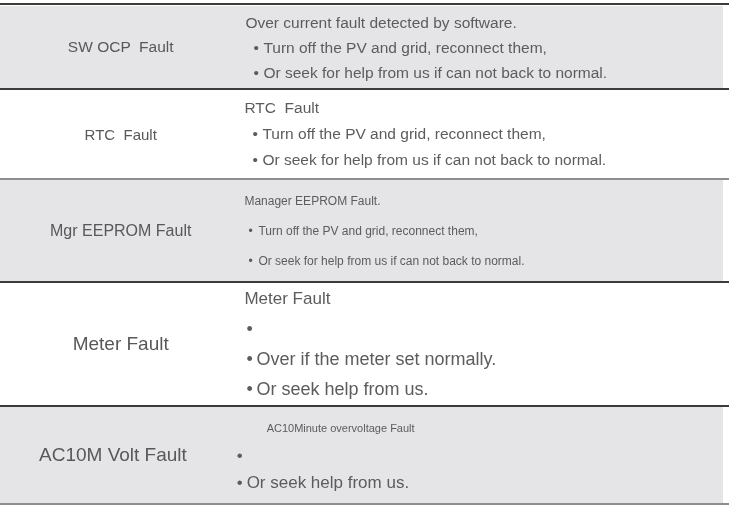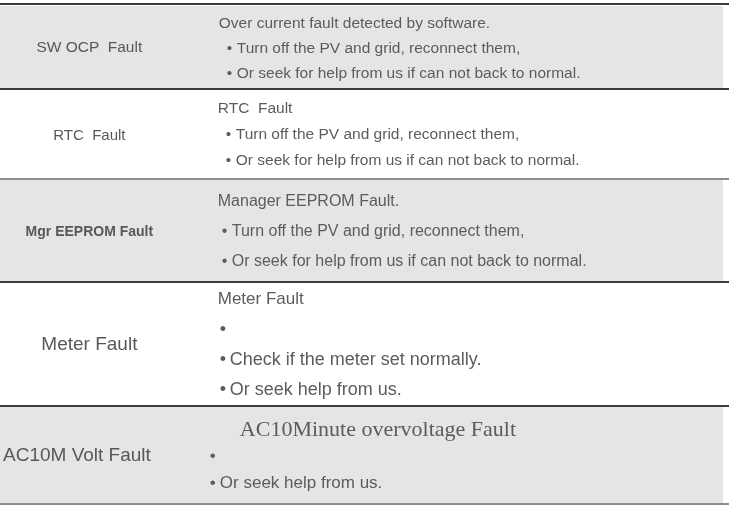--- a/index.html
+++ b/index.html
@@ -54,20 +54,21 @@
   .cell-name {
     position: relative;
     z-index: 2;
     display: flex;
     align-items: center;
     justify-content: center;
     box-sizing: border-box;
     text-align: center;
     white-space: pre;
     color: #58585a;
+    margin-left: 36px;
   }
   .cell-desc {
     position: relative;
     z-index: 2;
     box-sizing: border-box;
     display: flex;
     flex-direction: column;
     justify-content: center;
     color: #5c5c5e;
     margin-left: 28px;
@@ -95,37 +96,37 @@
   #row-1 .bullet-line { margin-left: 8px; }
 
   
   #row-2 { top: 90px; height: 88px; }
   #row-2 .cell-name { width: 186px; font-size: 15px; }
   #row-2 .cell-desc { width: 543px; padding-left: 11px; font-size: 15.5px; line-height: 26px; }
   #row-2 .bullet-line { margin-left: 8px; }
 
   
   #row-3 { top: 180px; height: 101px; }
-  #row-3 .cell-name { width: 186px; font-size: 14px; font-weight: bold; }
-  #row-3 .cell-desc { width: 543px; padding-left: 11px; font-size: 16px; line-height: 30px; justify-content: center; }
+  #row-3 .cell-name { width: 186px; font-size: 16px; }
+  #row-3 .cell-desc { width: 543px; padding-left: 11px; font-size: 12px; line-height: 30px; justify-content: center; }
   #row-3 .bullet-line { margin-left: 4px; }
 
   
   #row-4 { top: 283px; height: 122px; }
   #row-4 .cell-name { width: 186px; font-size: 19px; }
   #row-4 .cell-desc { width: 543px; padding-left: 11px; font-size: 18px; line-height: 30px; }
   #row-4 .bullet-line { margin-left: 2px; }
   #row-4 .desc-head { font-size: 17px; }
 
   
   #row-5 { top: 407px; height: 96px; }
   #row-5 .cell-name { width: 186px; font-size: 19px; justify-content: flex-start; padding-left: 3px; }
   #row-5 .cell-desc { width: 543px; padding-left: 11px; font-size: 17px; line-height: 27px; }
   #row-5 .bullet-line { margin-left: -8px; }
-  #row-5 .desc-head { margin-left: 22px; font-size: 22px; font-family: Liberation Serif, serif; }
+  #row-5 .desc-head { margin-left: 22px; font-size: 11px; }
 </style>
 </head>
 <body>
 
 <div class="fault-table">
 
   <div class="rule" style="top:3px;"></div>
 
   <div class="row shaded" id="row-1">
     <div class="band"></div>
@@ -184,21 +185,21 @@
   <div class="row plain" id="row-4">
     <div class="band"></div>
     <div class="cell-name">Meter Fault</div>
     <div class="cell-desc">
       <div class="desc-head">Meter Fault</div>
       <div class="bullet-line">
         <span class="bullet-dot">•</span>
       </div>
       <div class="bullet-line">
         <span class="bullet-dot">•</span>
-        <span>Check if the meter set normally.</span>
+        <span>Over if the meter set normally.</span>
       </div>
       <div class="bullet-line">
         <span class="bullet-dot">•</span>
         <span>Or seek help from us.</span>
       </div>
     </div>
   </div>
 
   <div class="rule" style="top:405px;"></div>
 

